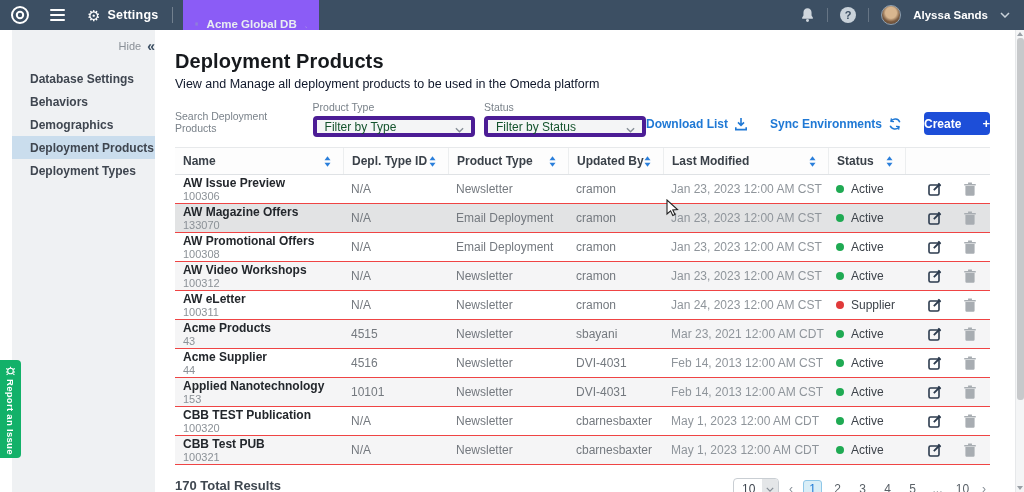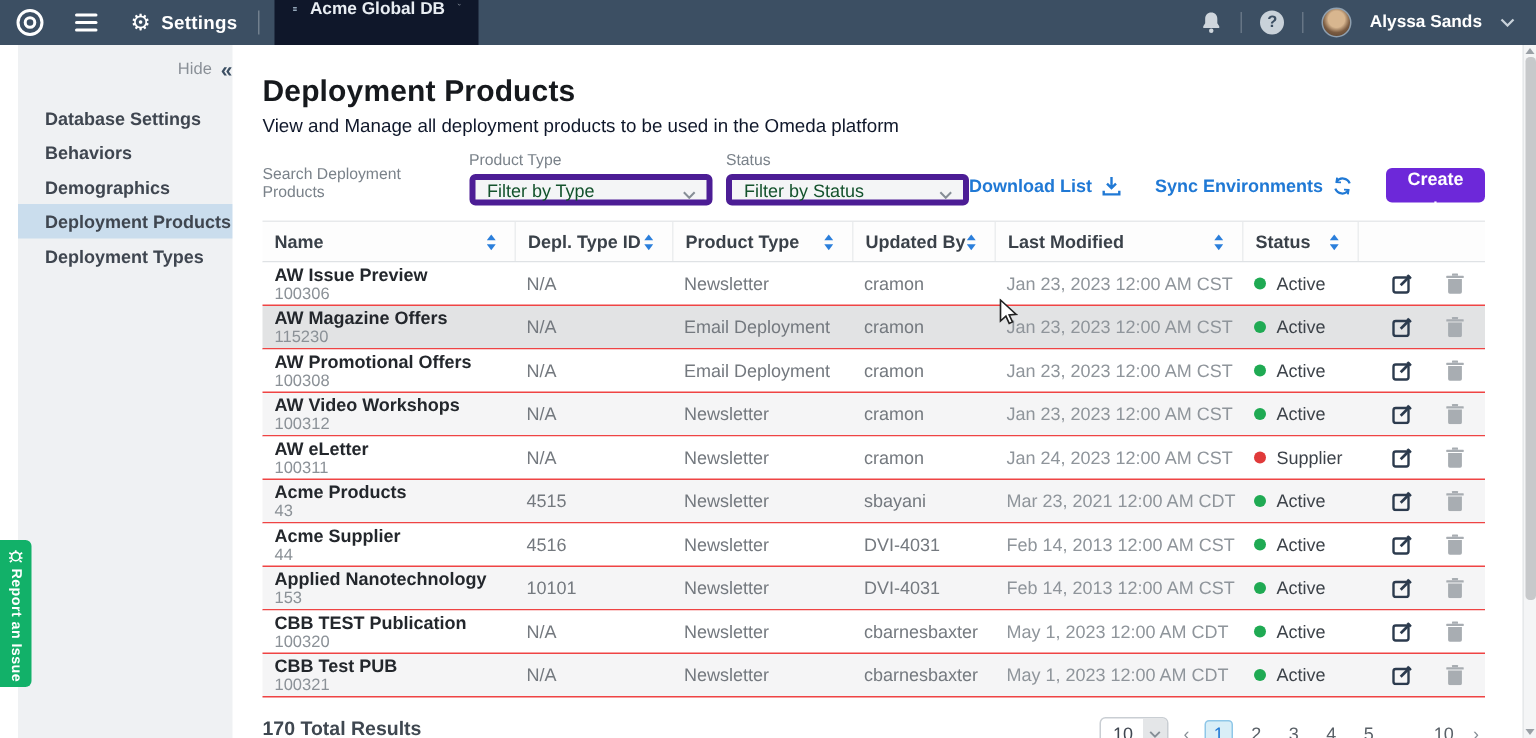--- a/index.html
+++ b/index.html
@@ -9,21 +9,21 @@
 
   
   .topbar { position:absolute; top:0; left:0; width:1024px; height:30px; background:#3c4f63; display:flex; align-items:center; padding:0 14px 0 10px; color:#fff; }
   .logo { width:20px; height:20px; flex:0 0 auto; }
   .hamburger { margin-left:20px; display:flex; flex-direction:column; gap:3px; cursor:pointer; }
   .hamburger i { display:block; width:15px; height:2px; background:#fff; border-radius:1px; }
   .gear-group { margin-left:22px; display:flex; align-items:center; gap:7px; }
   .gear-glyph { font-size:15px; color:#fff; line-height:1; }
   .settings-label { font-size:12.5px; font-weight:700; letter-spacing:.2px; }
   .tb-divider { width:1px; height:16px; background:rgba(255,255,255,.28); margin:0 10px 0 14px; }
-  .db-select { height:30px; background:#0f172a; display:flex; align-items:flex-start; gap:8px; padding:0 12px; width:136px; cursor:pointer; }
+  .db-select { height:30px; background:#8b5cf6; display:flex; align-items:flex-end; gap:8px; padding:0 12px; width:136px; cursor:pointer; }
   .db-select .db-name { font-size:11.5px; font-weight:600; color:#e8edf2; white-space:nowrap; }
   .db-chevron { margin-left:auto; }
   .tb-right { margin-left:auto; display:flex; align-items:center; gap:12px; }
   .tb-sep { width:1px; height:14px; background:rgba(255,255,255,.22); }
   .help-circle { width:16px; height:16px; border-radius:50%; background:#c9d2da; color:#3c4f63; font-size:11px; font-weight:700; display:flex; align-items:center; justify-content:center; }
   .avatar { width:20px; height:20px; border-radius:50%; background:radial-gradient(circle at 50% 38%, #d8b68f 0 38%, #7a5b41 62%, #4e3a2b); border:1px solid #8fa0b0; }
   .user-name { font-size:11.5px; font-weight:700; color:#fff; }
 
   
   .sidebar { position:absolute; top:30px; left:12px; width:155px; height:462px; background:#eff1f3; }
@@ -48,21 +48,21 @@
   .f-label { font-size:10.5px; color:#7a828a; margin-bottom:3px; }
   .search-wrap { position:relative; width:178px; }
   .search-input { width:178px; height:21px; border:1px solid #c9ced3; border-radius:4px; padding:0 26px 0 8px; font-size:12px; color:#3f4650; font-family:"Liberation Sans",sans-serif; background:#fff; }
   .search-input::placeholder { color:#b6bcc2; }
   .search-icon { position:absolute; right:7px; top:4px; }
   .select-box { position:relative; width:162px; height:21px; background:#f4f5f6; border:4px solid #4c1d95; border-radius:4px; display:flex; align-items:center; padding:0 22px 0 8px; font-size:12px; color:#14532d; cursor:pointer; }
   .select-chevron { position:absolute; right:7px; top:7px; }
   .gap1 { width:10px; } .gap2 { width:10px; }
   .action-cluster { margin-left:auto; display:flex; align-items:center; gap:22px; padding-bottom:2px; }
   .link-btn { display:flex; align-items:center; gap:6px; font-size:12px; font-weight:600; color:#2079d5; cursor:pointer; white-space:nowrap; }
-  .create-btn { width:66px; height:23px; background:#6d28d9; border:none; border-radius:4px; color:#fff; font-size:12px; font-weight:600; display:flex; align-items:center; justify-content:space-between; gap:5px; cursor:pointer; font-family:"Liberation Sans",sans-serif;flex-direction:column; }
+  .create-btn { width:66px; height:23px; background:#1d4ed8; border:none; border-radius:4px; color:#fff; font-size:12px; font-weight:600; display:flex; align-items:center; justify-content:space-between; gap:5px; cursor:pointer; font-family:"Liberation Sans",sans-serif; }
   .create-plus { font-size:13px; font-weight:700; line-height:1; }
 
   
   .table { margin-top:10px; width:815px; }
   .t-head, .row { display:grid; grid-template-columns:168px 105px 120px 95px 165px 77px 85px; }
   .t-head { height:28px; border-top:1px solid #e7e9eb; border-bottom:1px solid #dfe2e5; background:#fdfdfd; }
   .h-cell { display:flex; align-items:center; justify-content:space-between; padding:0 12px 0 8px; font-size:12px; font-weight:700; color:#3a4149; border-left:1px solid #eceeef; cursor:pointer; }
   .h-cell:first-child { border-left:none; }
   .h-actions { border-left:1px solid #eceeef; }
   .t-body .row { height:29px; border-bottom:1px solid #ef4444; align-items:center; background:#fff; }
@@ -316,21 +316,21 @@
                   <rect x="0.2" y="1.9" width="11.6" height="1.5" rx="0.3"></rect>
                   <rect x="4" y="0.4" width="4" height="1.5" rx="0.3"></rect>
                 </svg>
               </span>
             </div>
           </div>
 
           <div class="row highlight">
             <div class="cell cell-name">
               <div class="nm">AW Magazine Offers</div>
-              <div class="nid">115230</div>
+              <div class="nid">133070</div>
             </div>
             <div class="cell">N/A</div>
             <div class="cell">Email Deployment</div>
             <div class="cell">cramon</div>
             <div class="cell cell-date">Jan 23, 2023 12:00 AM CST</div>
             <div class="cell cell-status">
               <span class="dot"></span>
               <span>Active</span>
             </div>
             <div class="cell cell-actions">

